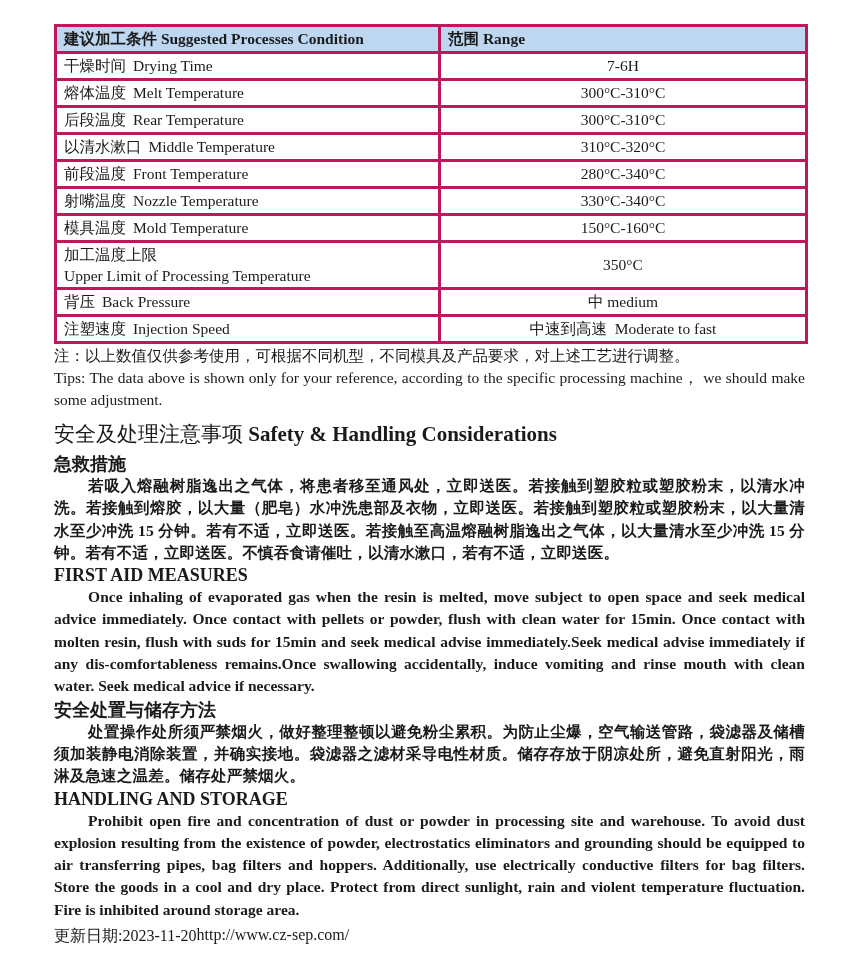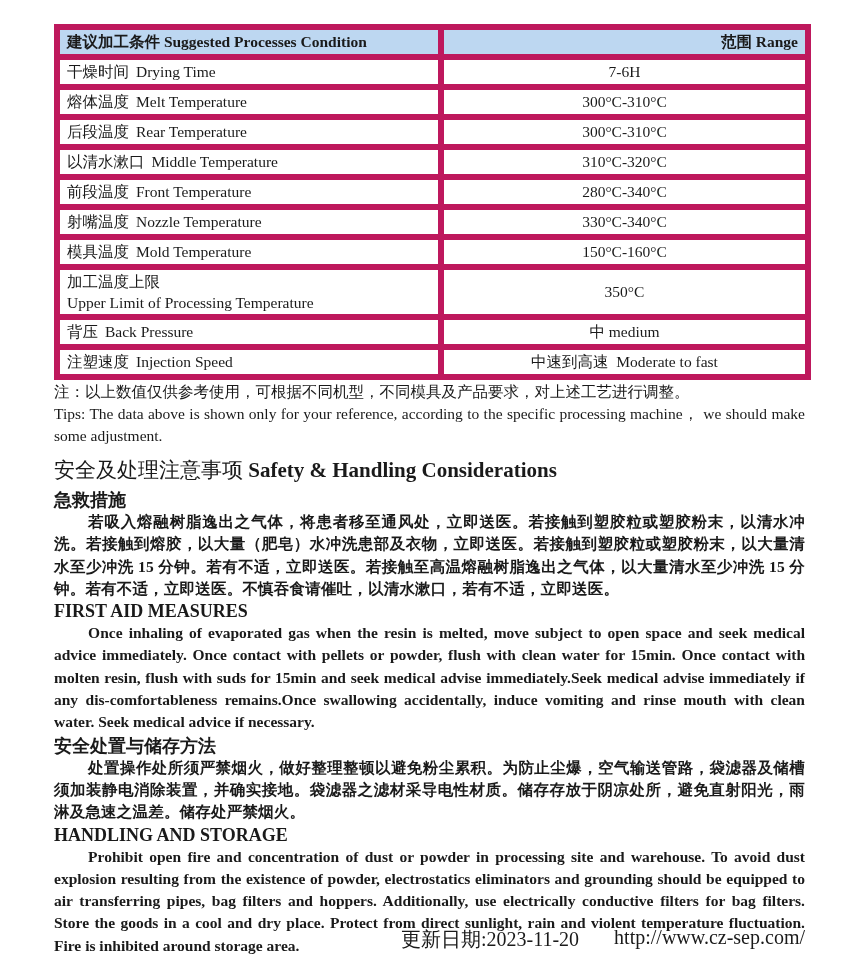--- a/index.html
+++ b/index.html
@@ -7,47 +7,47 @@
       width: 850px; height: 979px; position: relative; overflow: hidden;
       font-family: "Liberation Serif", "DejaVu Serif", serif;
       color: #1a1a1a;
     }
     .page { position: absolute; left: 54px; top: 24px; width: 751px; }
     table.proc {
       border-collapse: collapse; width: 751px; table-layout: fixed;
       font-size: 15.5px;
     }
     table.proc td, table.proc th {
-      border: 6px solid #be185d; padding: 0 7px; height: 24px; line-height: 24px;
+      border: 3px solid #be185d; padding: 0 7px; height: 24px; line-height: 24px;
       font-weight: normal;
     }
     table.proc col.c1 { width: 384px; }
     table.proc col.c2 { width: 367px; }
     table.proc th { background: #bdd7f1; font-weight: bold; }
     table.proc th.left { text-align: left; }
-    table.proc th.center { text-align: right; }
+    table.proc th.center { text-align: left; }
     table.proc td.val { text-align: center; }
     table.proc td.two { line-height: 21px; padding-top: 1px; padding-bottom: 1px; }
     .cn-gap { display: inline-block; width: 7px; }
     .note { font-size: 15.5px; line-height: 22px; margin-top: 1px; }
     .tips { font-size: 15.5px; line-height: 22px; text-align: justify; }
     .h1 {
       font-size: 21px; font-weight: bold; margin-top: 8px; line-height: 30px;
     }
     .h1 .cn { font-weight: normal; }
     .h2 { font-size: 18px; font-weight: bold; line-height: 22px; margin-top: 4px; }
     .para {
       font-size: 15.5px; line-height: 22.3px; text-align: justify;
       text-indent: 2.2em;
       font-weight: bold;
     }
     .para.cn { letter-spacing: 0.2px; }
     .footer {
       position: absolute; left: 54px; top: 926px; width: 751px;
-      font-size: 20px; display: flex; justify-content: flex-end; gap: 35px;
+      font-size: 16px; display: flex; justify-content: flex-start;
     }
   </style>
 </head>
 <body>
 
 <div class="page">
   <table class="proc">
     <colgroup>
         <col class="c1">
         <col class="c2">

